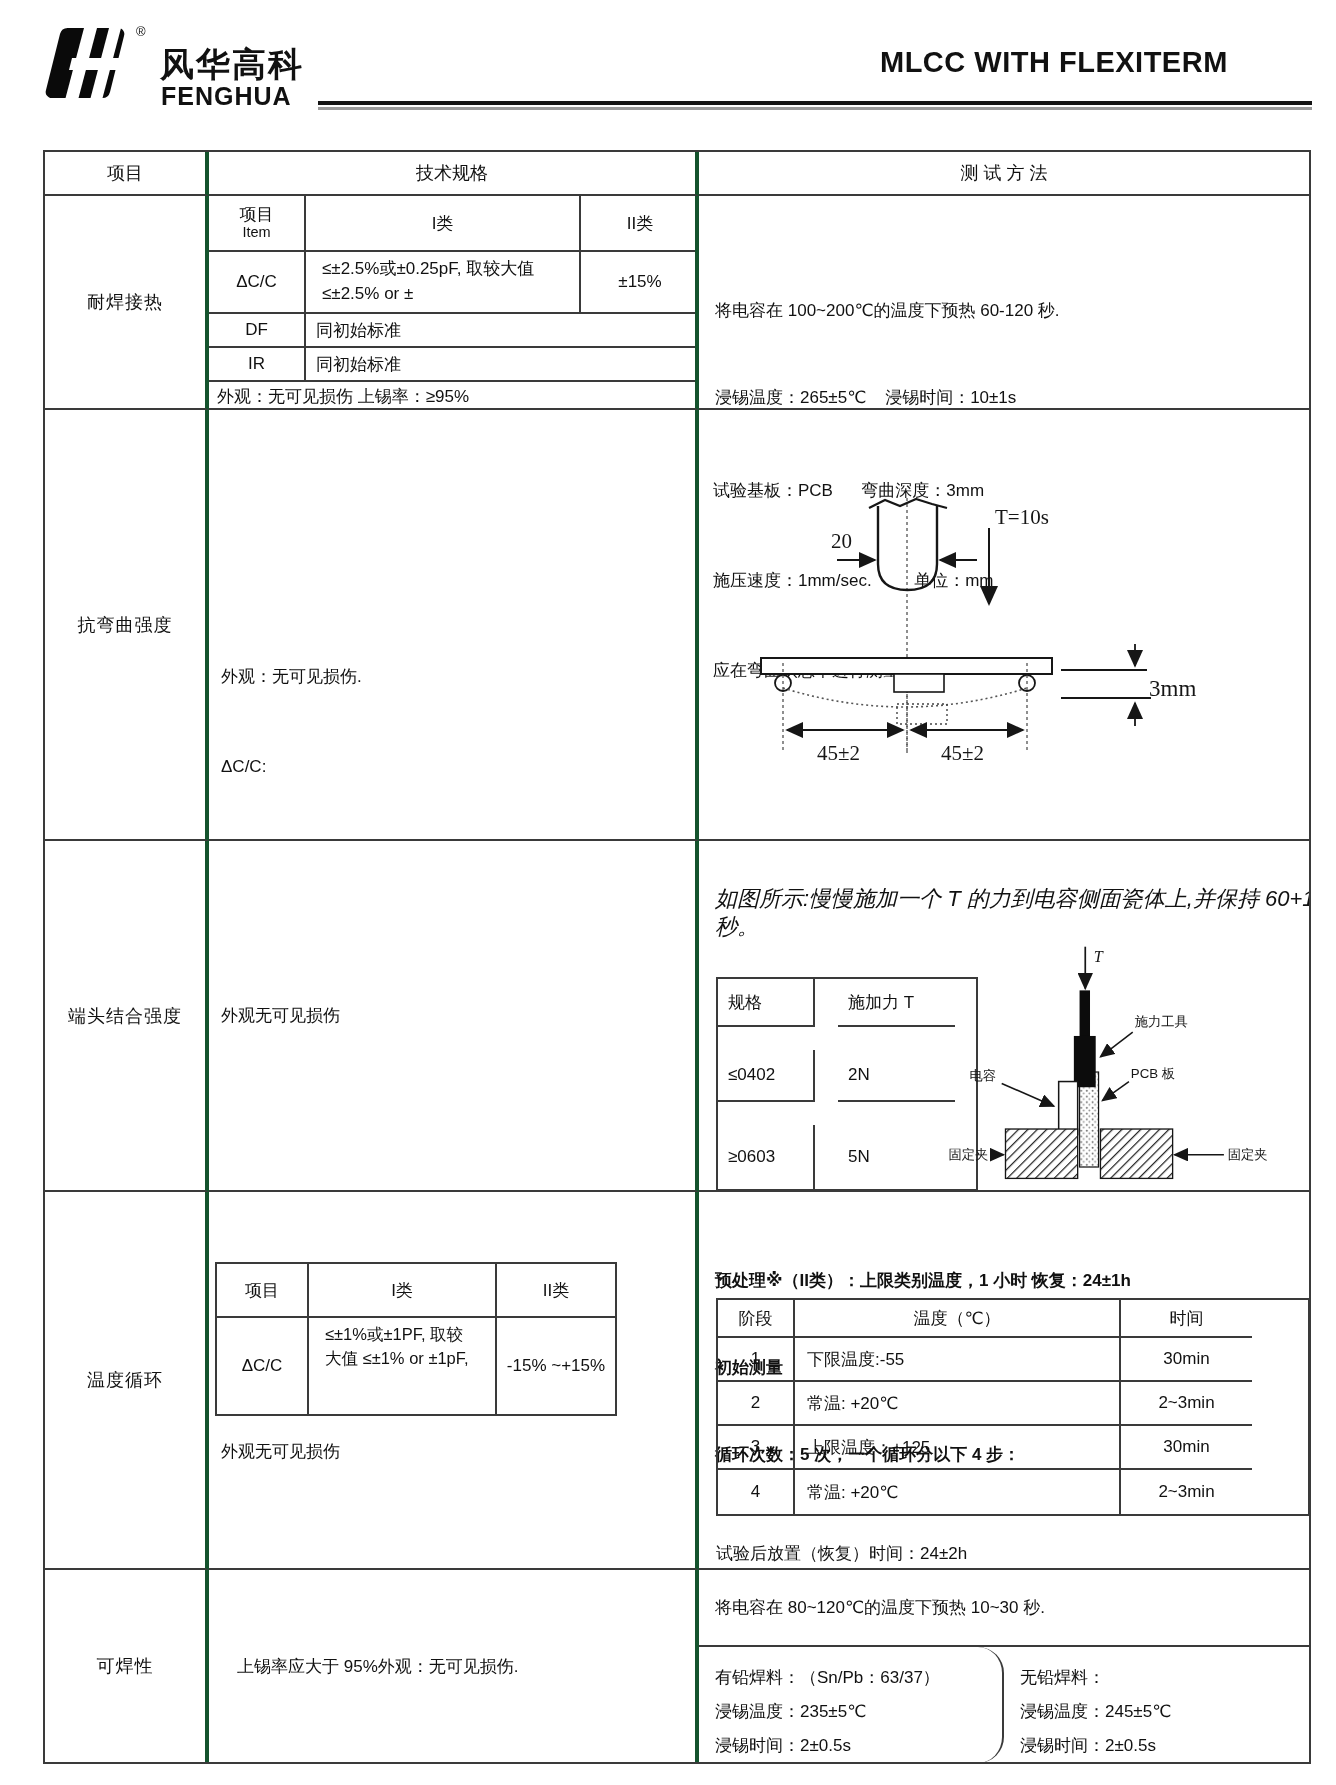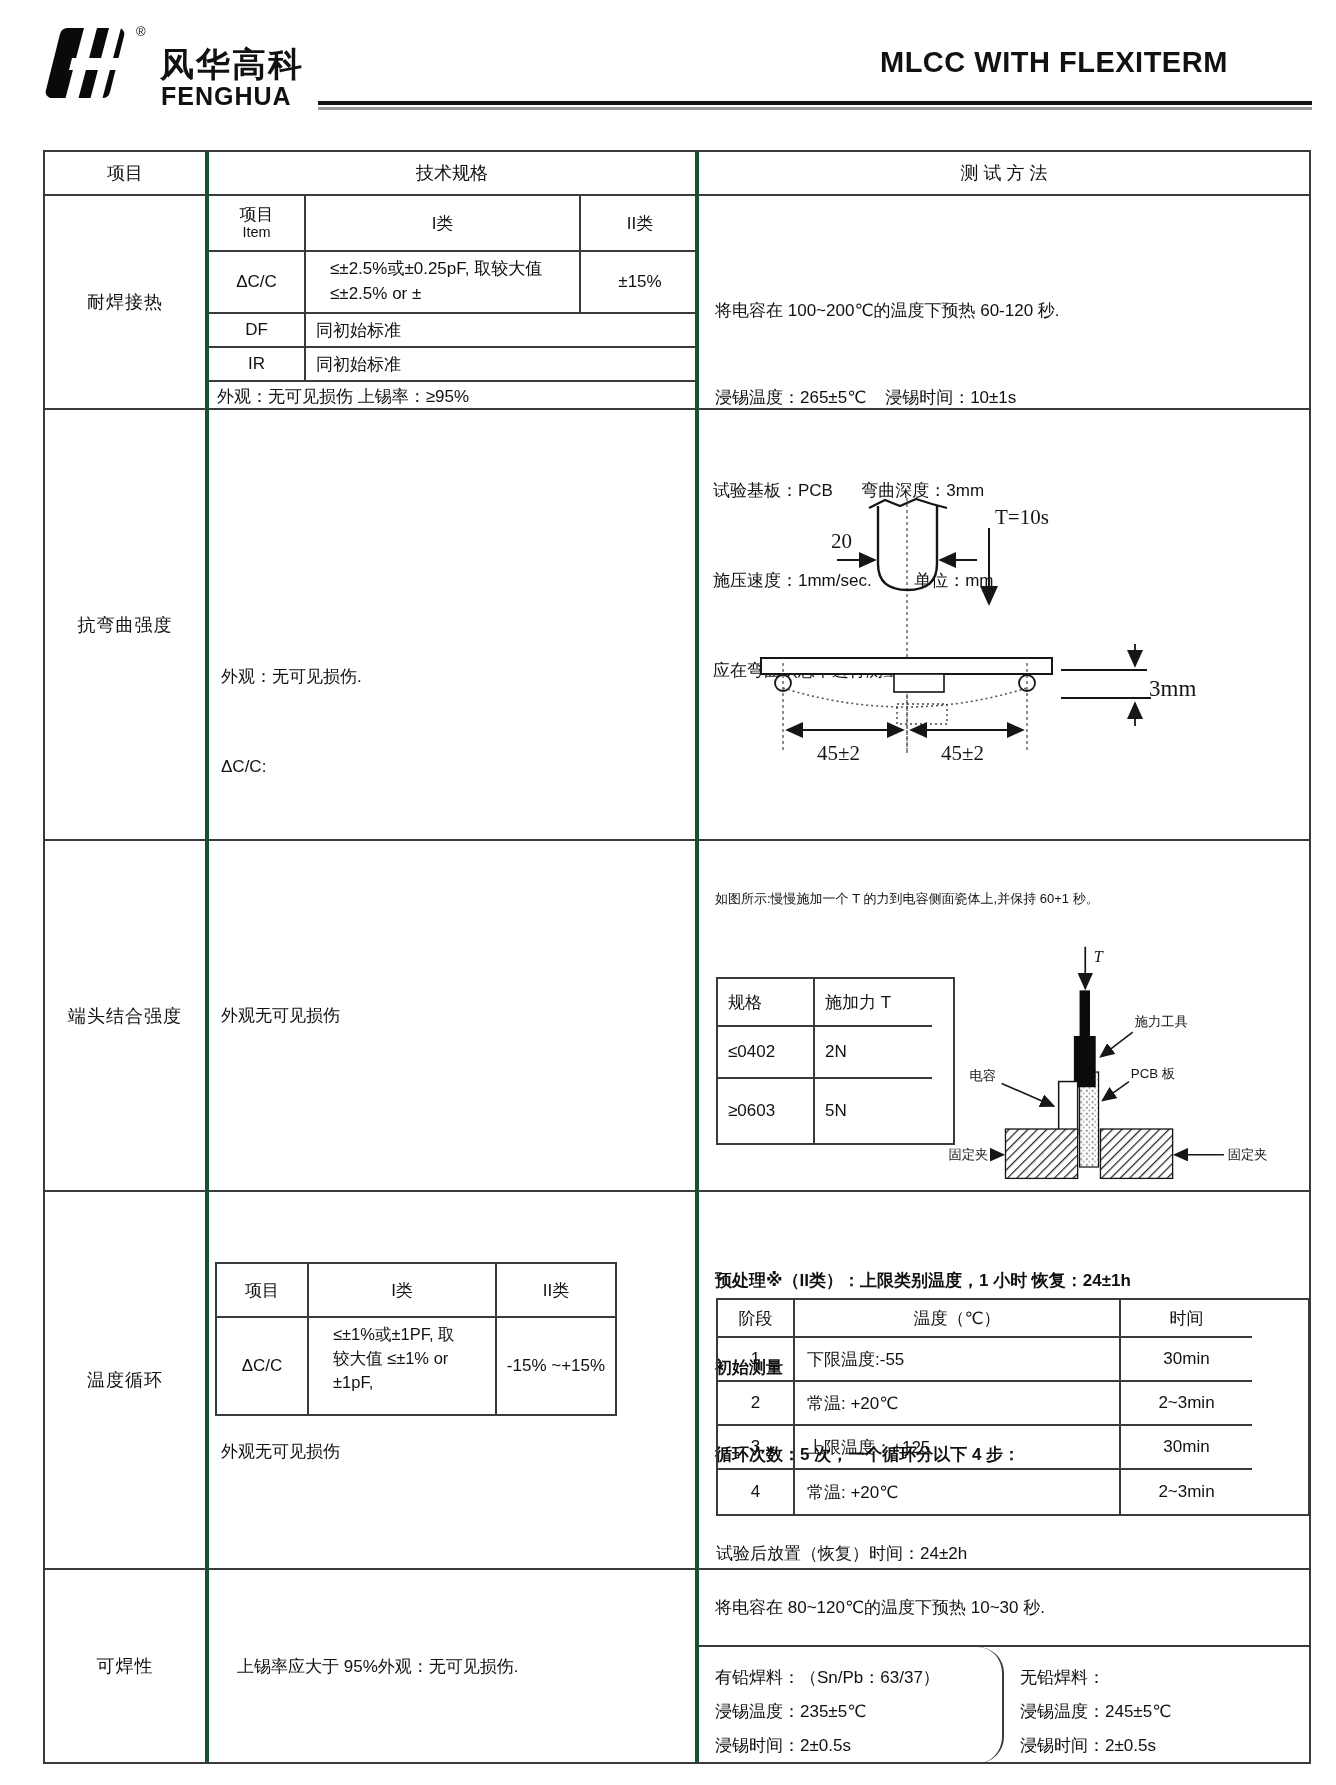--- a/index.html
+++ b/index.html
@@ -28,35 +28,35 @@
   .rowlabel{font-size:18px;letter-spacing:1px;}
   .pre, .pre div{white-space:pre-wrap;}
 
   
   .sub1{display:grid;grid-template-columns:97px 275px 118px;grid-template-rows:56px 62px 34px 34px;}
   .sc{box-sizing:border-box;position:relative;font-size:17px;}
   .scr{border-right:2px solid #3a3a3a;}
   .scb{border-bottom:2px solid #3a3a3a;}
   .item-2line{display:flex;flex-direction:column;align-items:center;justify-content:center;line-height:1.15;}
   .item-2line .en{font-size:14.5px;}
-  .dcc-text{padding:5px 24px;line-height:1.45;}
+  .dcc-text{padding:5px 16px;line-height:1.45;}
   .leftpad{display:flex;align-items:center;padding-left:10px;}
   .appearance1{position:absolute;left:0;top:186px;right:0;height:28px;display:flex;align-items:center;
                padding-left:8px;font-size:17px;}
 
   .m-sh{padding:42px 10px 0 16px;line-height:29px;font-size:17px;}
   .s-bend{padding:192px 10px 0 12px;line-height:30px;font-size:17px;}
   .m-bend-text{padding:6px 10px 0 14px;line-height:30px;font-size:17px;}
   .bend-svg{position:absolute;left:32px;top:88px;}
 
   .s-term{display:flex;align-items:center;padding-left:12px;font-size:17px;}
-  .m-term-intro{position:absolute;left:16px;top:44px;width:600px;line-height:28px;font-size:13px;}
-  .force-table{position:absolute;left:17px;top:136px;width:239px;box-sizing:border-box;
+  .m-term-intro{position:absolute;left:16px;top:44px;width:600px;line-height:28px;font-size:22px;font-style:italic;}
+  .force-table{position:absolute;left:17px;top:136px;width:262px;box-sizing:border-box;
                border:2px solid #3a3a3a;display:grid;grid-template-columns:97px 117px;
-               grid-template-rows:48px 52px 64px;font-size:17px;}
+               grid-template-rows:48px 52px 64px;font-size:17px;gap:23px;}
   .term-svg{position:absolute;left:235px;top:100px;}
 
   .sub4{position:absolute;left:6px;top:70px;width:402px;box-sizing:border-box;border:2px solid #3a3a3a;
         display:grid;grid-template-columns:92px 188px 118px;grid-template-rows:54px 96px;font-size:17px;}
   .sub4 .small{font-size:16.5px;}
   .appearance4{position:absolute;left:12px;top:248px;font-size:17px;}
   .m-tc-text{padding:16px 10px 0 16px;line-height:29px;font-size:17px;font-weight:bold;}
   .cycle-table{position:absolute;left:17px;top:106px;width:594px;box-sizing:border-box;
                border:2px solid #3a3a3a;display:grid;grid-template-columns:77px 326px 131px;
                grid-template-rows:38px 44px 44px 44px 44px;font-size:17px;}

